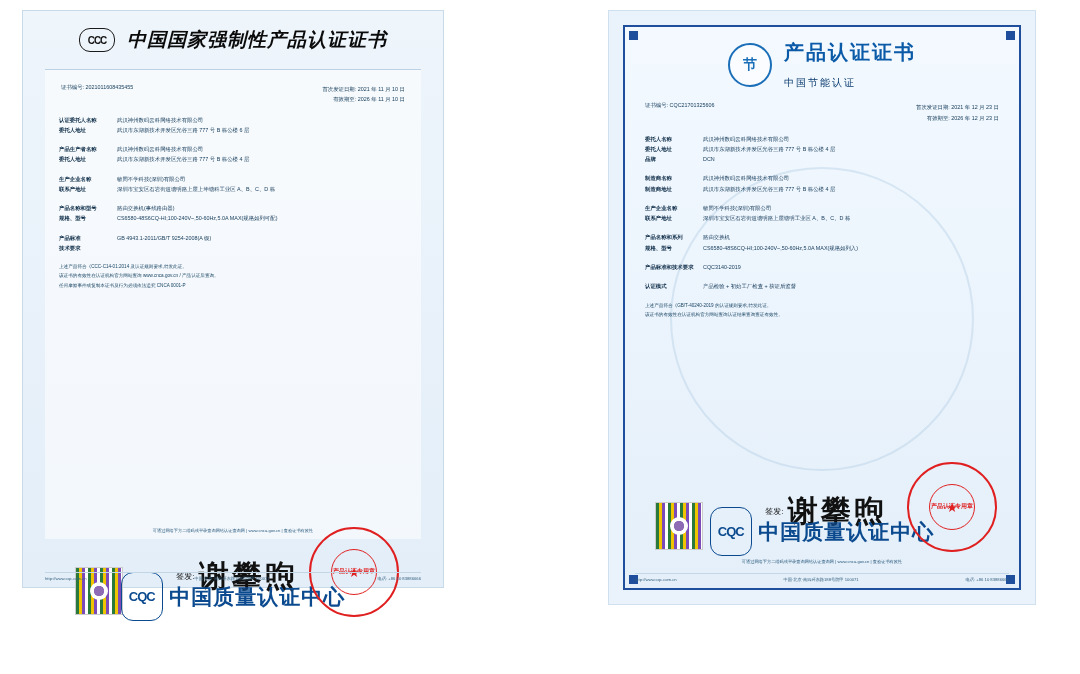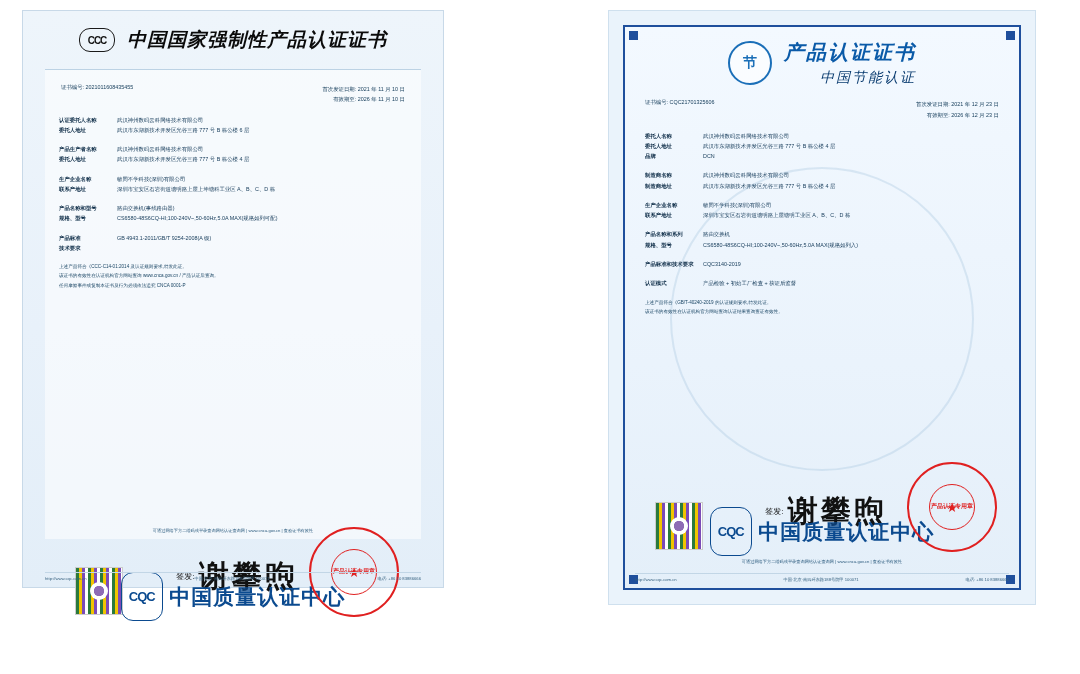--- a/index.html
+++ b/index.html
@@ -92,23 +92,23 @@
   .watermark-ring{
     position:absolute;left:50%;top:52%;transform:translate(-50%,-50%);
     width:300px;height:300px;border-radius:50%;border:2px solid rgba(150,185,215,0.28);pointer-events:none;
   }
   .c2-header{display:flex;align-items:center;justify-content:center;gap:12px;position:relative;z-index:2;}
   .cqc-seal{
     width:40px;height:40px;border-radius:50%;border:2px solid #1b6fb8;
     display:flex;align-items:center;justify-content:center;color:#1b6fb8;font-weight:bold;font-size:14px;
     background:rgba(255,255,255,.6);
   }
-  .c2-titles{text-align:right;font-style:italic;}
+  .c2-titles{text-align:left;}
   .c2-t1{font-size:20px;font-weight:bold;color:#0a5aa8;letter-spacing:2px;}
-  .c2-t2{font-size:14px;color:#0a3c70;letter-spacing:2px;margin-top:3px;}
+  .c2-t2{font-size:10px;color:#0a3c70;letter-spacing:2px;margin-top:10px;}
   .c2-topline{display:flex;justify-content:space-between;font-size:5.4px;color:#123a58;padding:12px 4px 10px 4px;position:relative;z-index:2;}
   .c2-topline .rt{text-align:right;line-height:2.0;}
   .c2-body{position:relative;z-index:2;padding:0 4px;}
   .c2-footnote{position:absolute;left:0;right:0;bottom:24px;text-align:center;font-size:4.2px;color:#2a5a7d;z-index:2;}
   .c2-bottombar{
     position:absolute;left:10px;right:10px;bottom:6px;display:flex;justify-content:space-between;
     font-size:4.2px;color:#35607f;border-top:1px solid #c2d6e6;padding-top:3px;z-index:3;
   }
   .c2-signzone{position:absolute;left:0;right:0;bottom:26px;height:96px;z-index:3;}
 </style>

